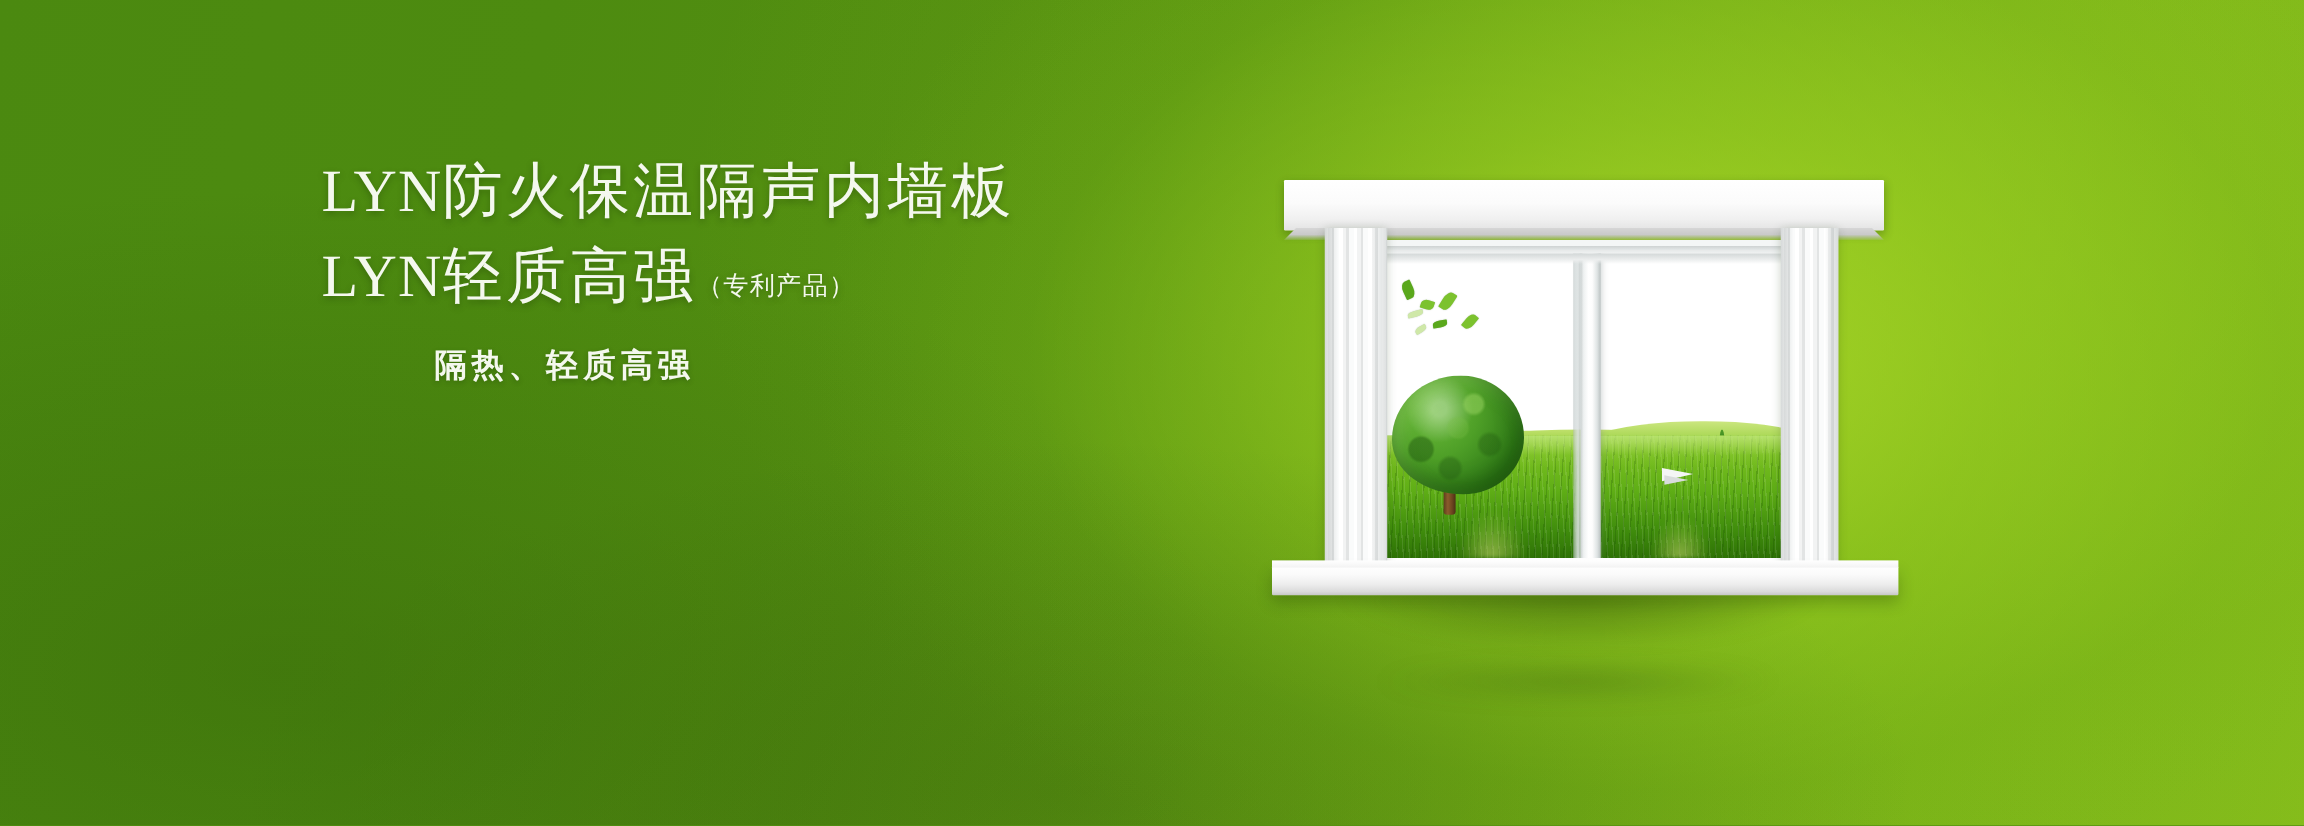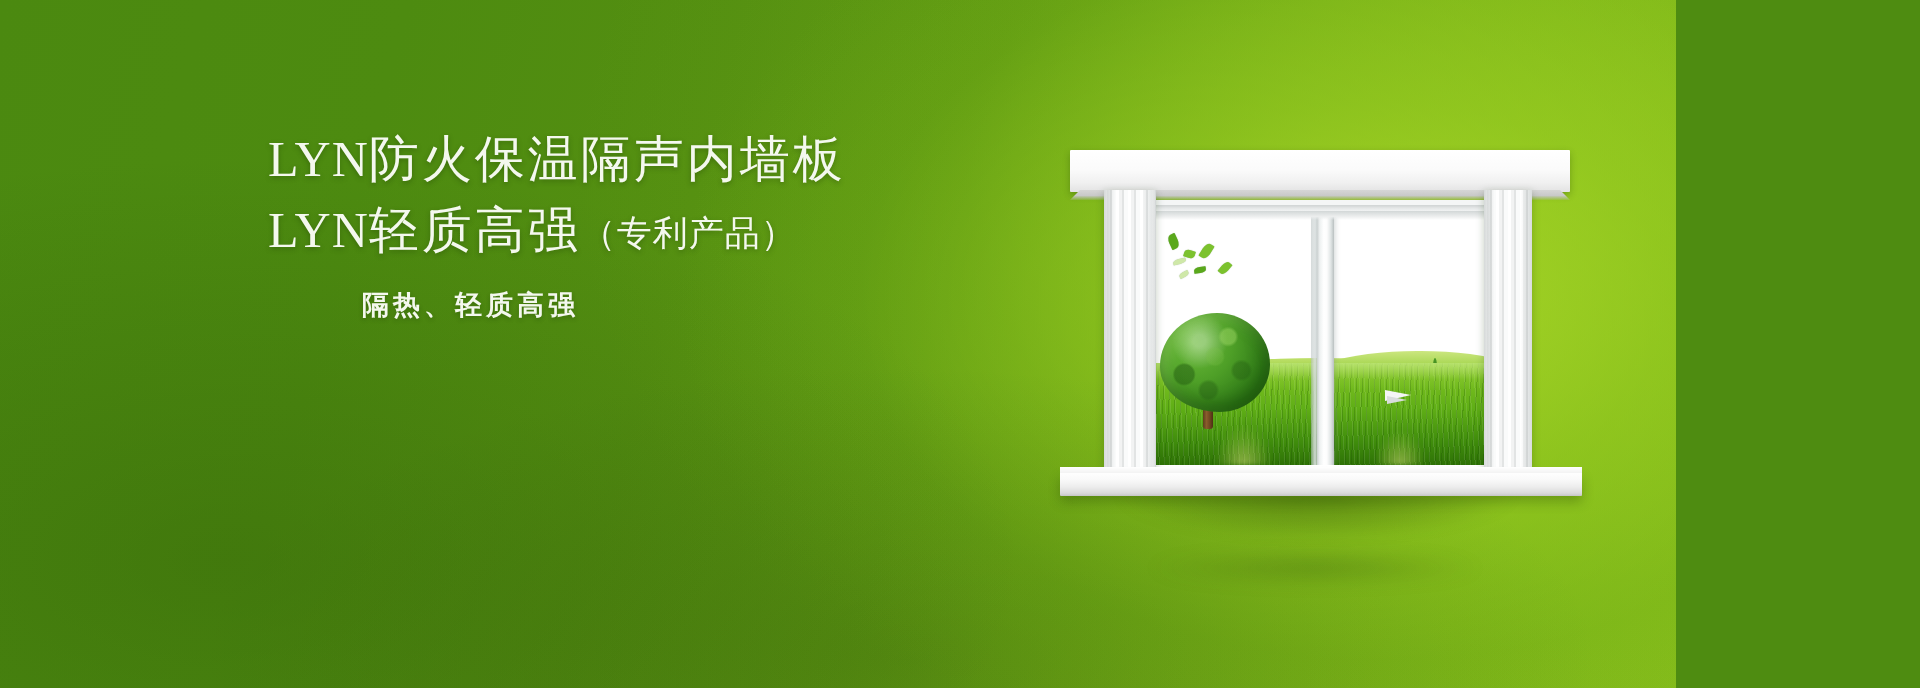--- a/index.html
+++ b/index.html
@@ -3,21 +3,21 @@
 <meta charset="utf-8">
 <title>LYN Banner</title>
 <style>
   html,body{margin:0;padding:0;}
   body{
     width:1920px;height:688px;overflow:hidden;
     font-family:"Liberation Serif","DejaVu Serif",serif;
     background:#4e8c11;
   }
   #banner{
-    position:relative;width:1676px;height:688px;overflow:hidden;
+    position:relative;width:1920px;height:688px;overflow:hidden;
     background:
       radial-gradient(ellipse 900px 620px at 1380px 300px, rgba(170,215,40,0.92) 0%, rgba(150,203,32,0.55) 32%, rgba(120,180,22,0.18) 58%, rgba(90,150,14,0) 78%),
       radial-gradient(ellipse 1300px 900px at 1550px 180px, rgba(160,210,35,0.55) 0%, rgba(120,180,22,0.18) 45%, rgba(80,140,12,0) 75%),
       linear-gradient(105deg,#4b8910 0%,#4d8b10 22%,#548f11 40%,#5e9813 55%,#6ea716 70%,#7cb419 84%,#86bd1c 100%);
   }
   
   #vignette{
     position:absolute;inset:0;
     background:
       radial-gradient(ellipse 1100px 560px at 230px 560px, rgba(40,80,5,0.30) 0%, rgba(40,80,5,0.12) 45%, rgba(40,80,5,0) 72%),
@@ -28,21 +28,21 @@
   
   #copy{position:absolute;left:268px;top:128px;width:720px;color:#f2f7ec;}
   .headline{
     font-size:50px;line-height:1.26;letter-spacing:2px;white-space:nowrap;
     font-weight:400;color:#f4f8ee;
     text-shadow:0 2px 5px rgba(25,55,0,0.35);
   }
   .headline .lat{font-family:"Liberation Serif","DejaVu Serif",serif;letter-spacing:1px;}
   .headline .han{font-family:"DejaVu Serif",serif;letter-spacing:3px;}
   .headline-2{margin-top:8px;}
-  .paren{font-size:35px;letter-spacing:1px;vertical-align:2px;}
+  .paren{font-size:21px;letter-spacing:1px;vertical-align:2px;}
 
   #features{
     margin-top:22px;margin-left:94px;
     display:flex;gap:92px;align-items:flex-start;white-space:nowrap;
   }
   .feat-col{
     font-family:"DejaVu Serif",serif;
     font-size:27px;line-height:1.52;letter-spacing:4px;color:#f4f8ee;font-weight:700;
     text-shadow:0 2px 4px rgba(25,55,0,0.32);
   }

